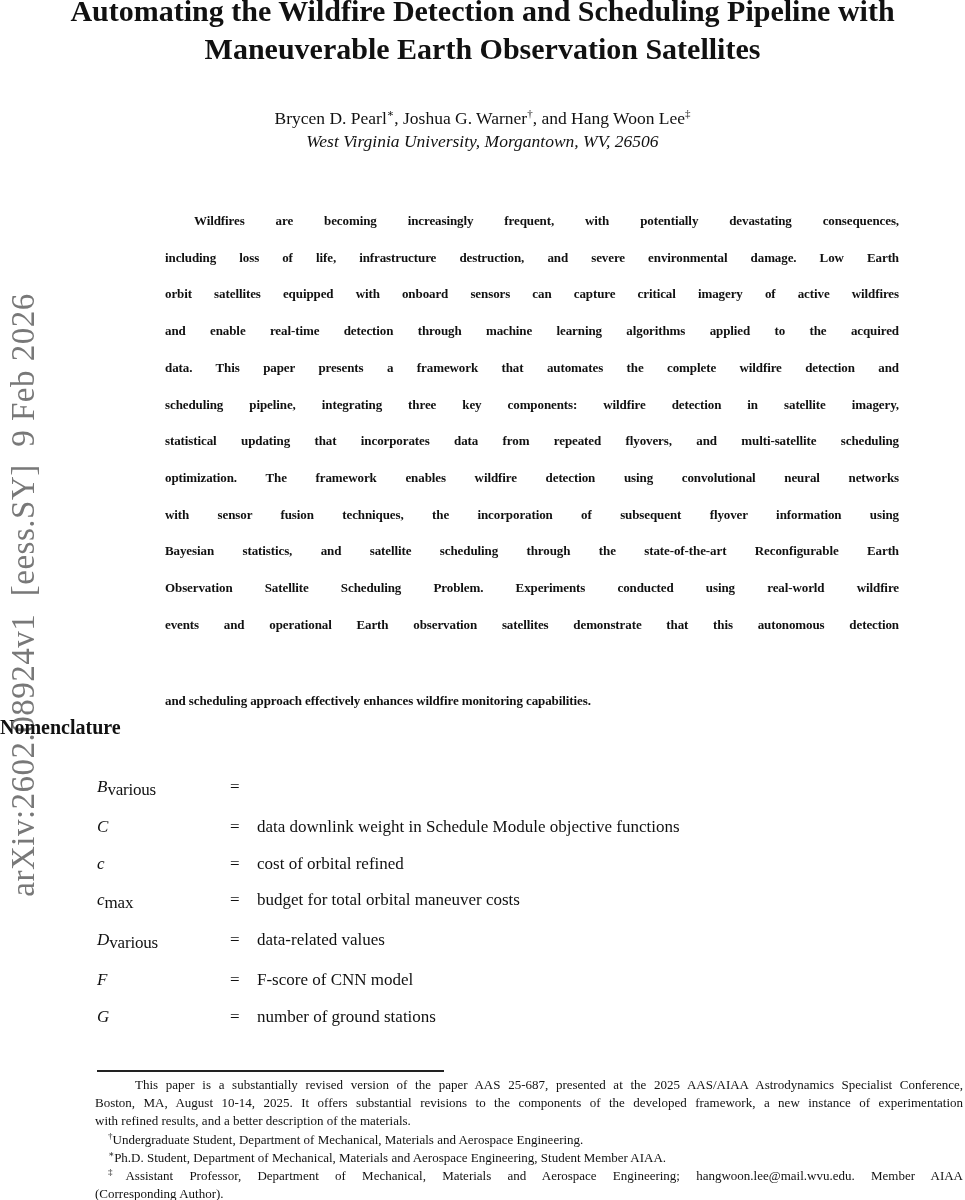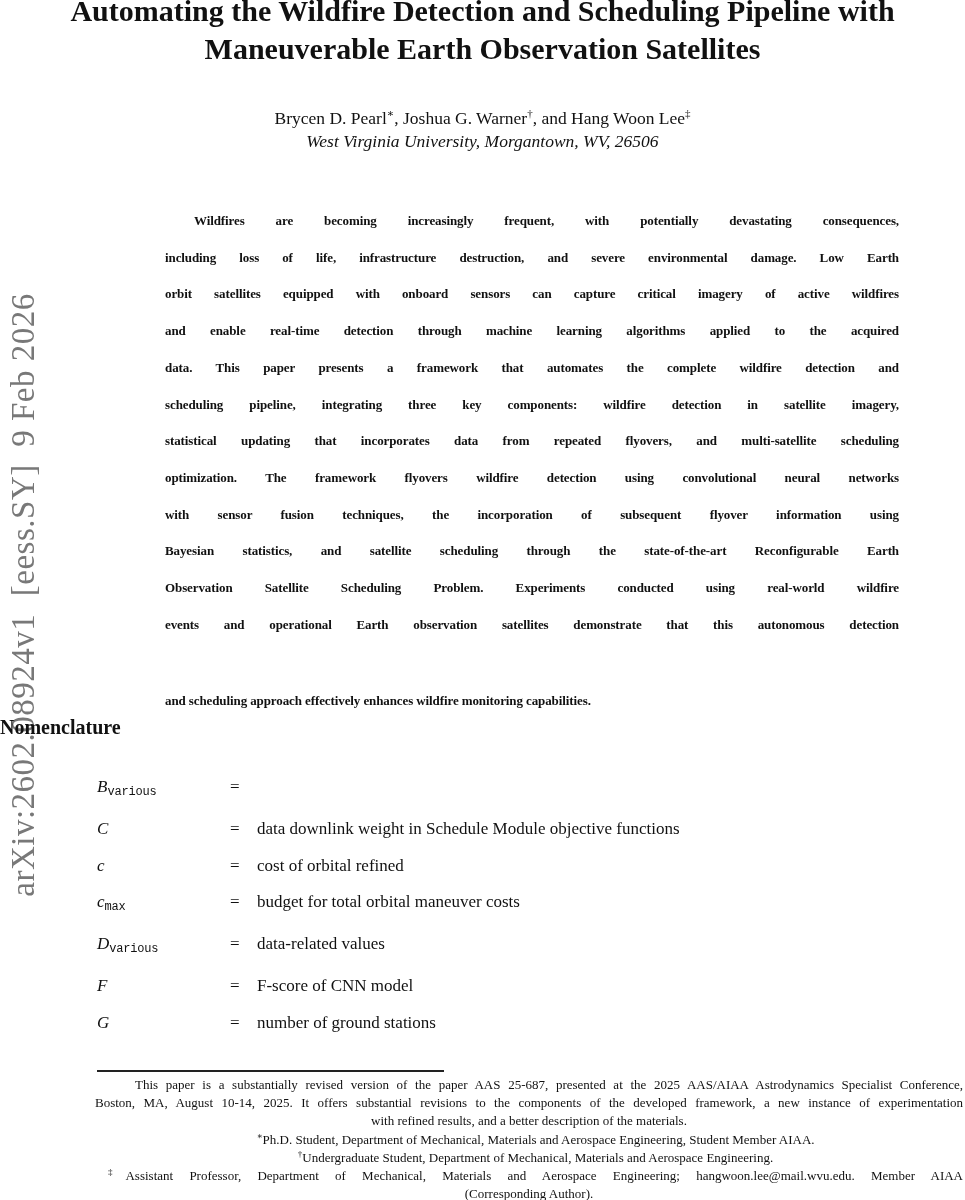--- a/index.html
+++ b/index.html
@@ -82,41 +82,41 @@
   .nom-list {
     position: absolute;
     top: 769px;
     left: 97px;
     width: 810px;
     font-size: 17px;
   }
   .nom-row { display: flex; line-height: 36.8px; }
   .nom-sym { width: 133px; flex: 0 0 133px; }
   .nom-sym i { font-style: italic; }
-  .nom-sym sub { font-size: 12px; font-style: normal; vertical-align: -3px; letter-spacing: -0.2px; font-family: Liberation Mono, monospace; }
+  .nom-sym sub { font-size: 17px; font-style: normal; vertical-align: -3px; letter-spacing: -0.2px; }
   .nom-eq { width: 27px; flex: 0 0 27px; }
   .nom-def { flex: 1 1 auto; }
 
   
   .fn-rule {
     position: absolute;
     top: 1070px;
     left: 97px;
     width: 347px;
     border-top: 2px solid #222222;
   }
   .footnotes {
     position: absolute;
     top: 1076px;
     left: 95px;
     width: 868px;
     font-size: 13px;
     line-height: 18.2px;
   }
-  .fn-line { white-space: normal; text-align: center; }
+  .fn-line { white-space: normal; }
   .fn-line.just { text-align: justify; text-align-last: justify; }
   .fn-line sup { font-size: 9px; line-height: 0; }
 </style>
 </head>
 <body>
 
 <div class="page">
 
   <div class="watermark">arXiv:2602.08924v1  [eess.SY]  9 Feb 2026</div>
 
@@ -131,21 +131,21 @@
   </div>
 
   <div class="abstract">
       <div class="abs-line first">Wildfires are becoming increasingly frequent, with potentially devastating consequences,</div>
       <div class="abs-line">including loss of life, infrastructure destruction, and severe environmental damage.  Low Earth</div>
       <div class="abs-line">orbit satellites equipped with onboard sensors can capture critical imagery of active wildfires</div>
       <div class="abs-line">and enable real-time detection through machine learning algorithms applied to the acquired</div>
       <div class="abs-line">data.  This paper presents a framework that automates the complete wildfire detection and</div>
       <div class="abs-line">scheduling pipeline, integrating three key components:  wildfire detection in satellite imagery,</div>
       <div class="abs-line">statistical updating that incorporates data from repeated flyovers, and multi-satellite scheduling</div>
-      <div class="abs-line">optimization.  The framework flyovers wildfire detection using convolutional neural networks</div>
+      <div class="abs-line">optimization.  The framework enables wildfire detection using convolutional neural networks</div>
       <div class="abs-line">with sensor fusion techniques, the incorporation of subsequent flyover information using</div>
       <div class="abs-line">Bayesian statistics, and satellite scheduling through the state-of-the-art Reconfigurable Earth</div>
       <div class="abs-line">Observation Satellite Scheduling Problem.  Experiments conducted using real-world wildfire</div>
       <div class="abs-line">events and operational Earth observation satellites demonstrate that this autonomous detection</div>
       <div class="abs-line last">and scheduling approach effectively enhances wildfire monitoring capabilities.</div>
     </div>
 
   <div class="nom-heading">Nomenclature</div>
 
   <div class="nom-list">
@@ -184,19 +184,19 @@
         <span class="nom-def">number of ground stations</span>
       </div>
     </div>
 
   <div class="fn-rule"></div>
 
   <div class="footnotes">
       <div class="fn-line just" style="text-indent: 40px;">This paper is a substantially revised version of the paper AAS 25-687, presented at the 2025 AAS/AIAA Astrodynamics Specialist Conference,</div>
       <div class="fn-line just">Boston, MA, August 10-14, 2025. It offers substantial revisions to the components of the developed framework, a new instance of experimentation</div>
       <div class="fn-line">with refined results, and a better description of the materials.</div>
+      <div class="fn-line" style="text-indent: 13px;"><sup>†</sup>Undergraduate Student, Department of Mechanical, Materials and Aerospace Engineering.</div>
       <div class="fn-line" style="text-indent: 13px;"><sup>∗</sup>Ph.D. Student, Department of Mechanical, Materials and Aerospace Engineering, Student Member AIAA.</div>
-      <div class="fn-line" style="text-indent: 13px;"><sup>†</sup>Undergraduate Student, Department of Mechanical, Materials and Aerospace Engineering.</div>
       <div class="fn-line just" style="text-indent: 13px;"><sup>‡</sup>Assistant Professor, Department of Mechanical, Materials and Aerospace Engineering; hangwoon.lee@mail.wvu.edu.  Member AIAA</div>
       <div class="fn-line">(Corresponding Author).</div>
     </div>
 
 </div>
 
 </body></html>

